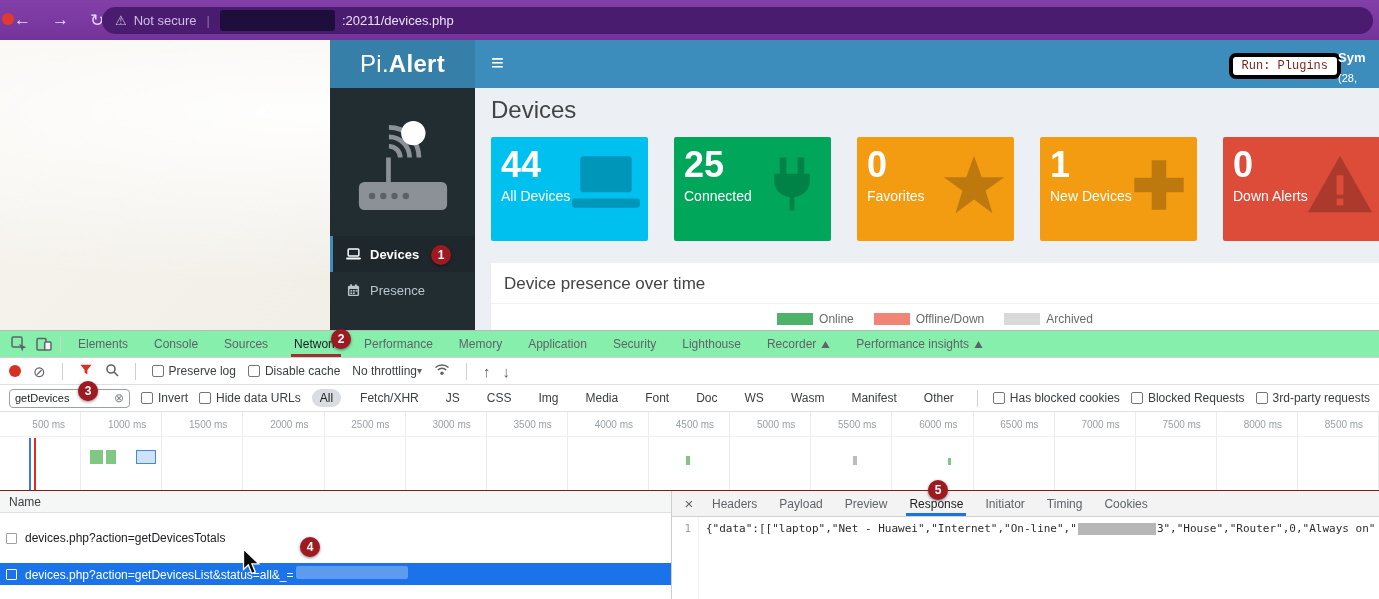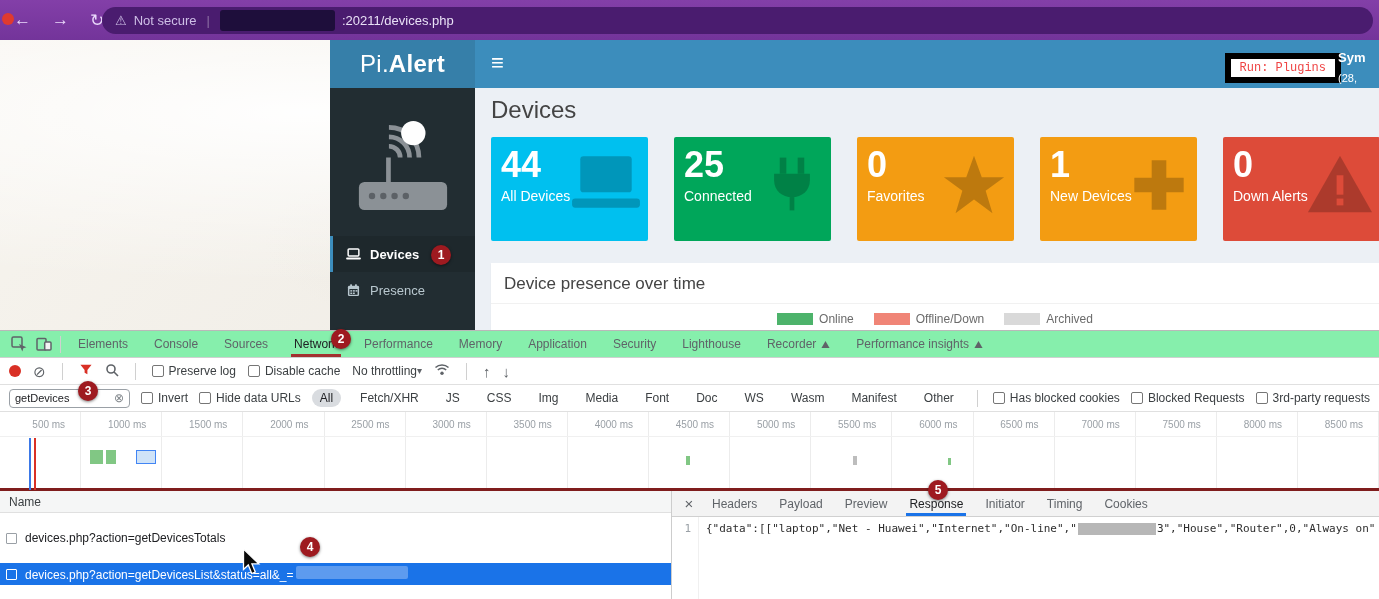--- a/index.html
+++ b/index.html
@@ -24,22 +24,22 @@
     background:
       radial-gradient(ellipse at 22% 25%, rgba(255,255,255,.95), rgba(255,255,255,0) 55%),
       radial-gradient(ellipse at 65% 70%, rgba(222,216,205,.55), rgba(255,255,255,0) 50%),
       linear-gradient(135deg,#f7f4ee,#e9e6df); overflow:hidden; }
 
   .app-logo { position:absolute; left:330px; top:0; width:145px; height:48px; background:#367fa9;
     color:#fff; display:flex; align-items:center; justify-content:center; font-size:24px; letter-spacing:.3px; }
   .app-logo b { font-weight:bold; }
   .app-topnav { position:absolute; left:475px; right:0; top:0; height:48px; background:#3c8dbc; }
   .hamburger { position:absolute; left:16px; top:10px; color:#fff; font-size:22px; }
-  .run-plugins { position:absolute; right:38px; top:13px; background:#fff; border:6px solid #000000; border-radius:0;
-    color:#ef4444; font-family:"Liberation Mono", monospace; font-size:12px; padding:2px 9px; }
+  .run-plugins { position:absolute; right:38px; top:13px; background:#fff; border:4px solid #000000; border-radius:7px;
+    color:#7f1d1d; font-family:"Liberation Mono", monospace; font-size:12px; padding:2px 9px; }
   .topnav-user { position:absolute; right:1px; top:7px; width:40px; color:#fff; line-height:1.25; overflow:hidden; white-space:nowrap; }
   .topnav-user .u1 { font-weight:bold; font-size:13px; }
   .topnav-user .u2 { font-size:11px; }
 
   .app-sidebar { position:absolute; left:330px; top:48px; width:145px; bottom:0; background:#222d32; }
   .router-wrap { height:148px; display:flex; align-items:center; justify-content:center; padding-top:6px; }
   .side-item { height:36px; display:flex; align-items:center; gap:9px; padding-left:15px; color:#b8c7ce; font-size:13px; }
   .side-item.active { background:#1e282c; color:#fff; border-left:3px solid #3c8dbc; padding-left:12px; font-weight:bold; }
   .side-ico { display:inline-flex; width:16px; justify-content:center; }
 
@@ -76,21 +76,21 @@
   .cb-group { display:flex; align-items:center; gap:5px; }
   .cb { width:12px; height:12px; border:1px solid #767676; border-radius:2px; background:#fff; flex:none; }
   .throttle { display:flex; align-items:center; color:#3c4043; }
 
   .dt-filter { height:27px; border-bottom:1px solid #e0e0e0; display:flex; align-items:center; gap:11px; padding:0 9px; white-space:nowrap; }
   .filter-box { width:152px; height:19px; border:1px solid #9aa0a6; border-radius:4px; display:flex; align-items:center;
     justify-content:space-between; padding:0 5px; font-size:11px; color:#202124; background:#fff; }
   .pill { padding:2px 8px; border-radius:10px; color:#3c4043; }
   .pill.active { background:#d9dce0; color:#202124; }
 
-  .dt-timeline { height:79px; border-bottom:3px solid #7f1d1d; display:flex; position:relative; background:#fff; }
+  .dt-timeline { height:79px; border-bottom:1px solid #7f1d1d; display:flex; position:relative; background:#fff; }
   .tcol { flex:1; border-right:1px solid #ececec; font-size:10px; color:#9aa0a6; text-align:right; padding:7px 15px 0 0; }
   .dt-timeline::after { content:""; position:absolute; left:0; right:0; top:24px; height:1px; background:#f0f0f0; }
   .mark { position:absolute; }
 
   .dt-body { height:108px; display:flex; }
   .dt-requests { width:672px; flex:none; border-right:1px solid #cdcdcd; display:flex; flex-direction:column; background:#fff;gap:14px; }
   .req-header { height:22px; background:#f5f6f6; border-bottom:1px solid #e0e0e0; display:flex; align-items:center;
     padding-left:9px; color:#3c4043; }
   .req-row { height:22px; display:flex; align-items:center; gap:8px; padding-left:6px; color:#202124; }
   .req-cb { width:11px; height:11px; border:1px solid #9aa0a6; border-radius:1px; flex:none; background:transparent; }

